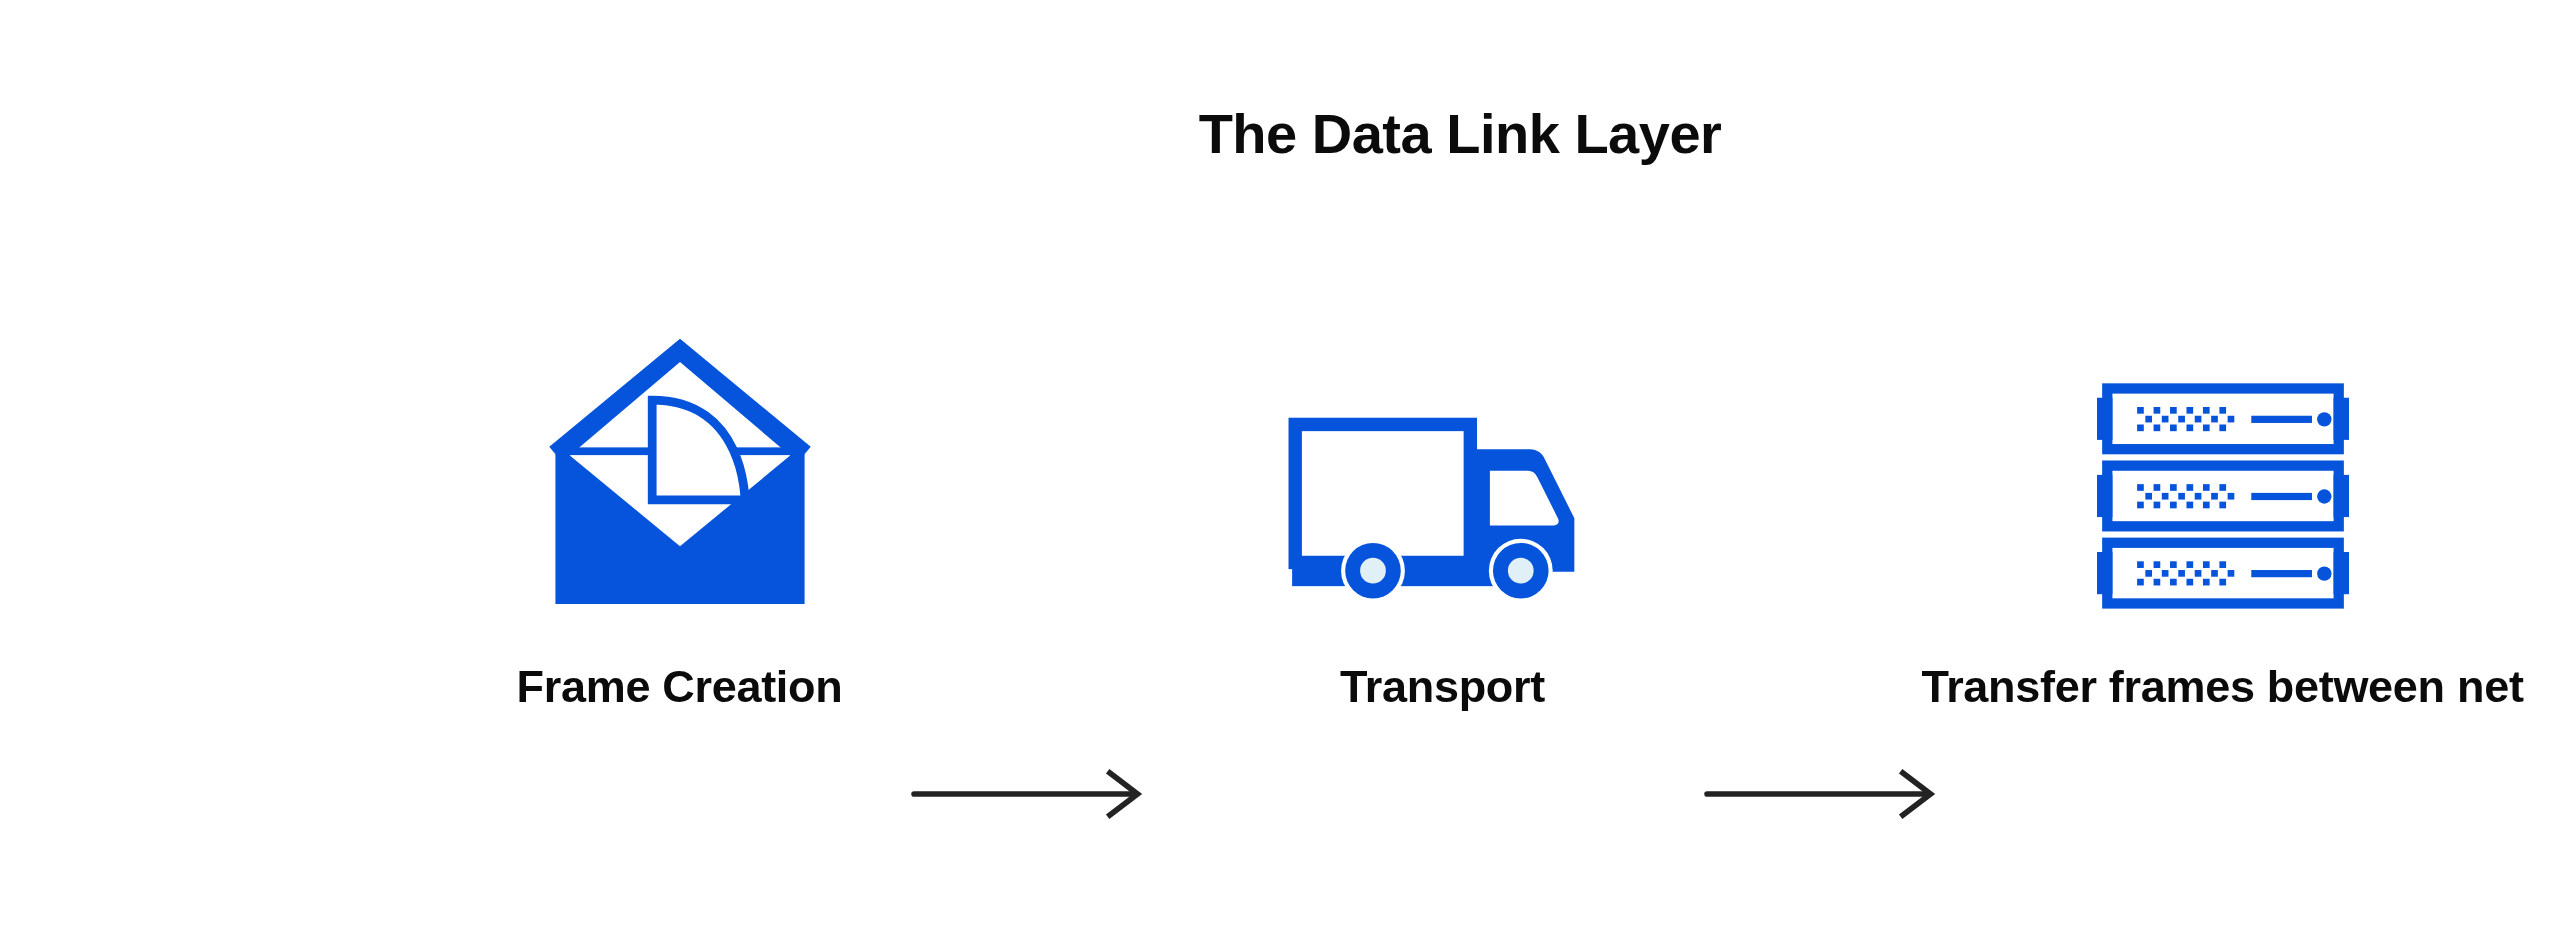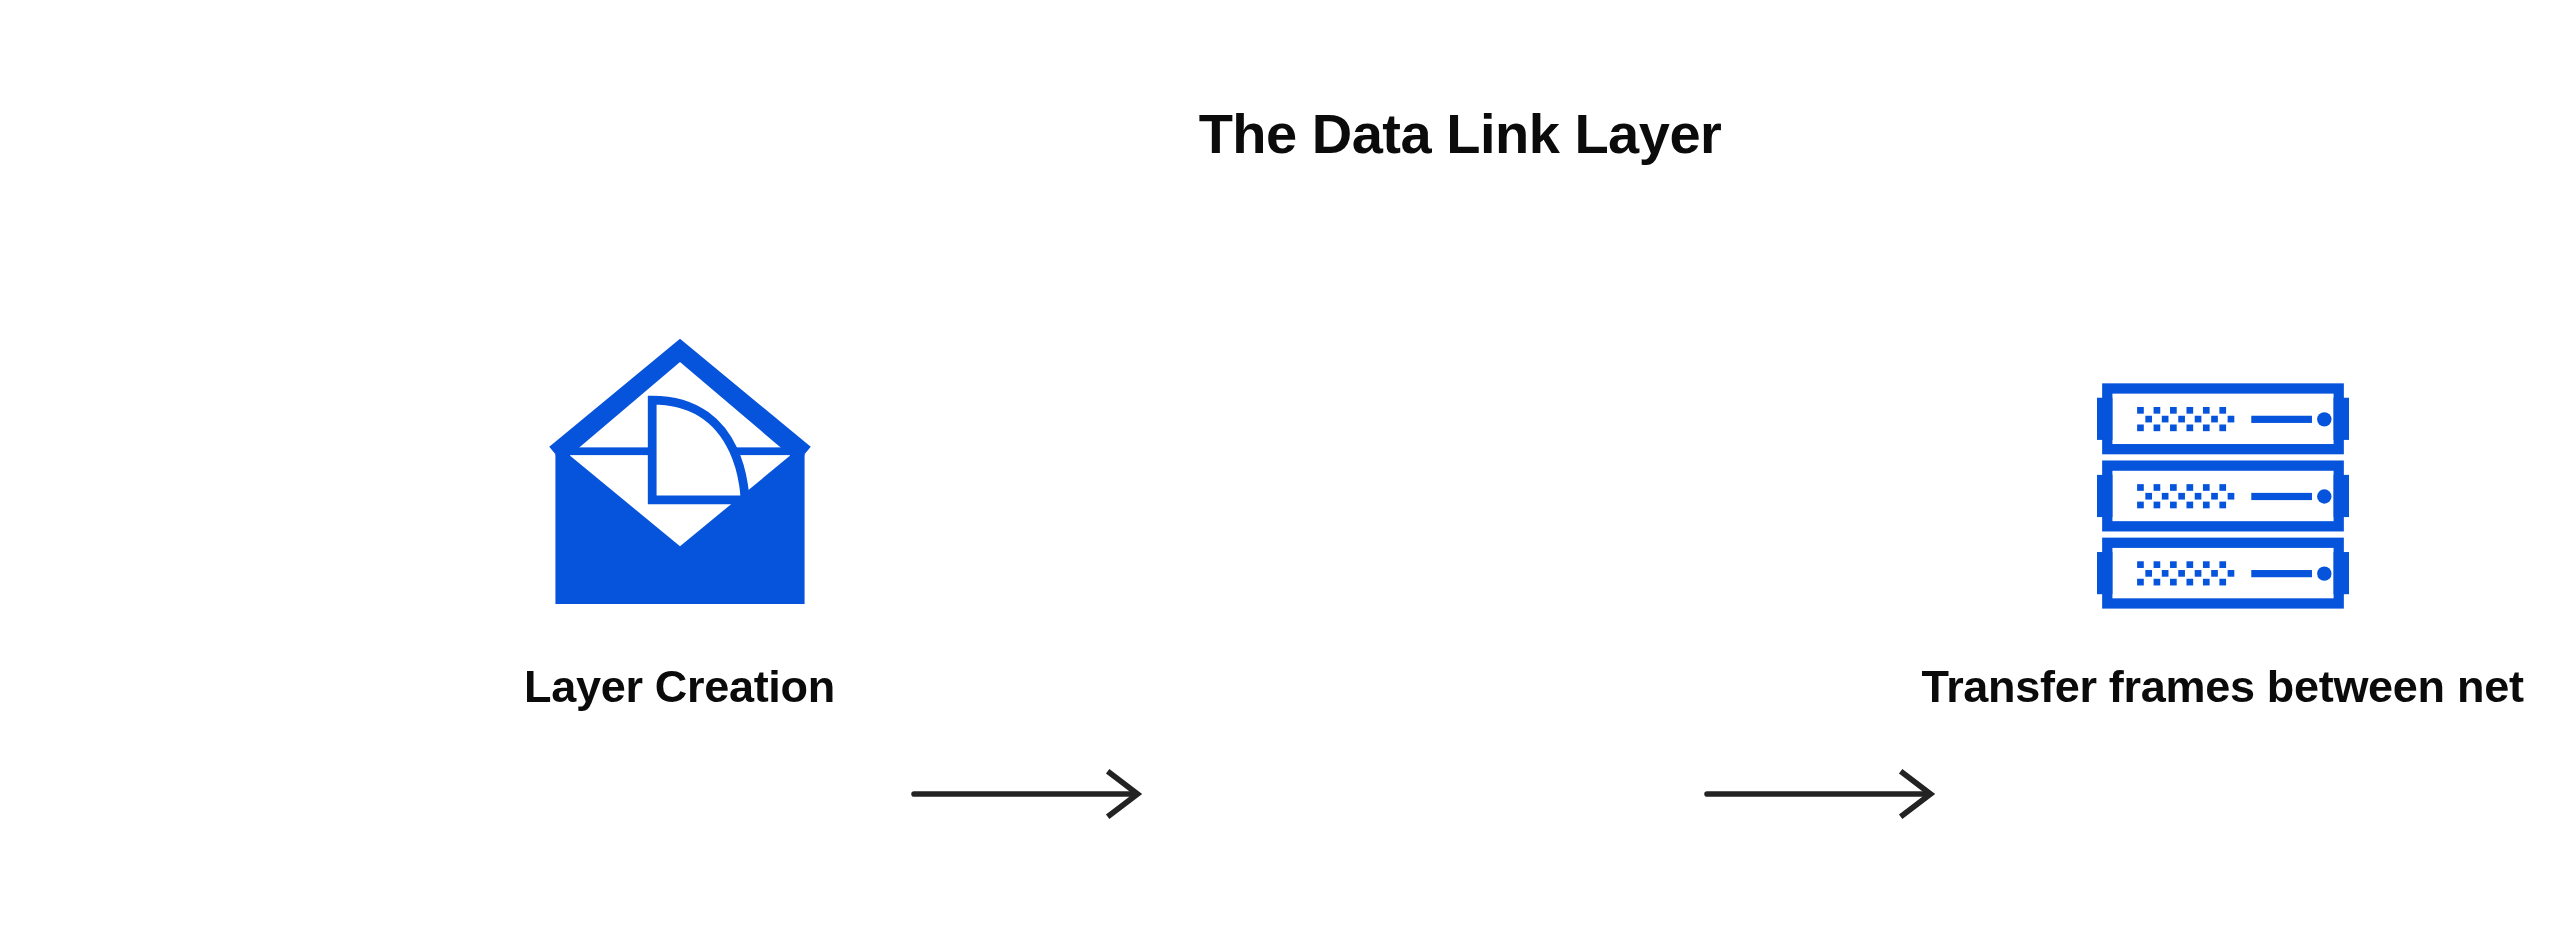--- a/index.html
+++ b/index.html
@@ -111,30 +111,56 @@
             <path d="M36 244 L250 62 L464 244 L250 420 Z" fill="#FFFFFF"></path>
 
             <path d="M8 228 L250 28 L492 228" fill="none" stroke="#0654DC" stroke-width="17" stroke-linejoin="miter" stroke-linecap="square"></path>
 
             <rect x="8" y="228" width="484" height="15" fill="#0654DC"></rect>
 
             <path d="M196 136 L196 330 L376 330 C376 330 376 136 196 136 Z" fill="#FFFFFF" stroke="#0654DC" stroke-width="17" stroke-linejoin="miter"></path>
           </svg>
         </span>
       </div>
-      <div class="step-label">Layer Creation</div>
+      <div class="step-label">Frame Creation</div>
     </div>
 
     <div class="arrow" id="arrow-1">
       <svg width="242" height="62" viewBox="0 0 470 120" aria-hidden="true">
         <line x1="4" y1="60" x2="430" y2="60" stroke="#232323" stroke-width="11" stroke-linecap="round"></line>
         <polyline points="380,16 438,60 380,104" fill="none" stroke="#232323" stroke-width="11" stroke-linecap="butt" stroke-linejoin="miter"></polyline>
       </svg>
     </div>
 
+    <div class="step" id="step-transport">
+      <div class="icon-slot">
+        <span>
+          <svg width="309" height="191" viewBox="0 0 600 370" aria-hidden="true">
+
+            <rect x="14" y="14" width="340" height="268" fill="none" stroke="#0654DC" stroke-width="26"></rect>
+
+            <rect x="8" y="272" width="480" height="56" fill="#0654DC"></rect>
+
+            <path d="M352 62 L470 62 C484 62 494 70 499 82 L556 196 L556 300 L352 300 Z" fill="#0654DC"></path>
+
+            <path d="M392 104 L466 104 C474 104 480 108 484 116 L524 196
+                     C528 204 524 210 516 210 L392 210 Z" fill="#FFFFFF"></path>
+
+            <circle cx="165" cy="298" r="62" fill="#FFFFFF"></circle>
+            <circle cx="165" cy="298" r="54" fill="#0654DC"></circle>
+            <circle cx="165" cy="298" r="25" fill="#E1EFF7"></circle>
+
+            <circle cx="452" cy="298" r="62" fill="#FFFFFF"></circle>
+            <circle cx="452" cy="298" r="54" fill="#0654DC"></circle>
+            <circle cx="452" cy="298" r="25" fill="#E1EFF7"></circle>
+          </svg>
+        </span>
+      </div>
+      <div class="step-label">Transport</div>
+    </div>
 
     <div class="arrow" id="arrow-2">
       <svg width="242" height="62" viewBox="0 0 470 120" aria-hidden="true">
         <line x1="4" y1="60" x2="430" y2="60" stroke="#232323" stroke-width="11" stroke-linecap="round"></line>
         <polyline points="380,16 438,60 380,104" fill="none" stroke="#232323" stroke-width="11" stroke-linecap="butt" stroke-linejoin="miter"></polyline>
       </svg>
     </div>
 
     <div class="step" id="step-network">
       <div class="icon-slot">

